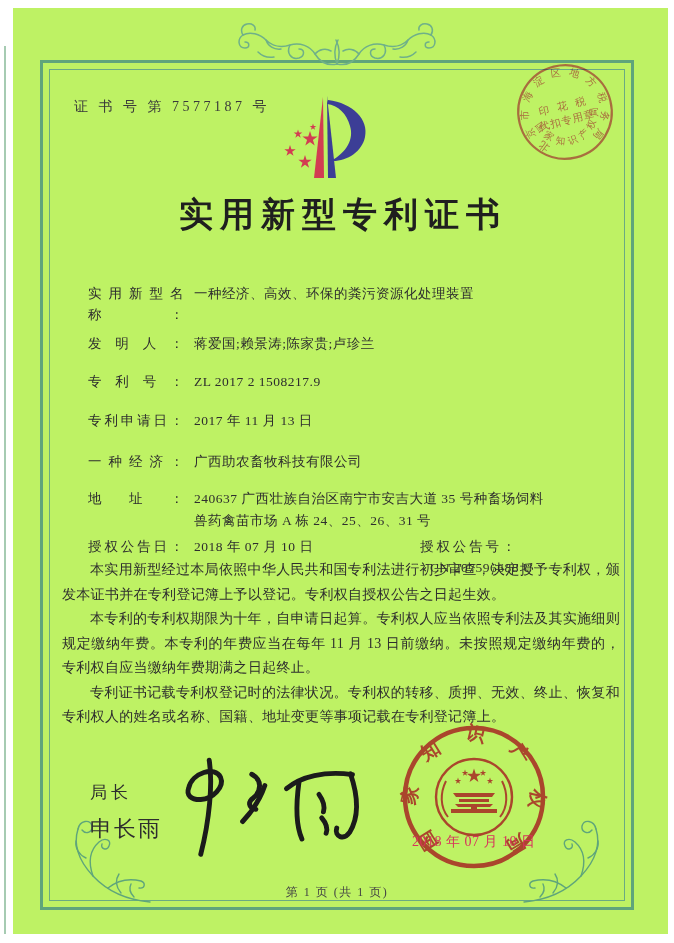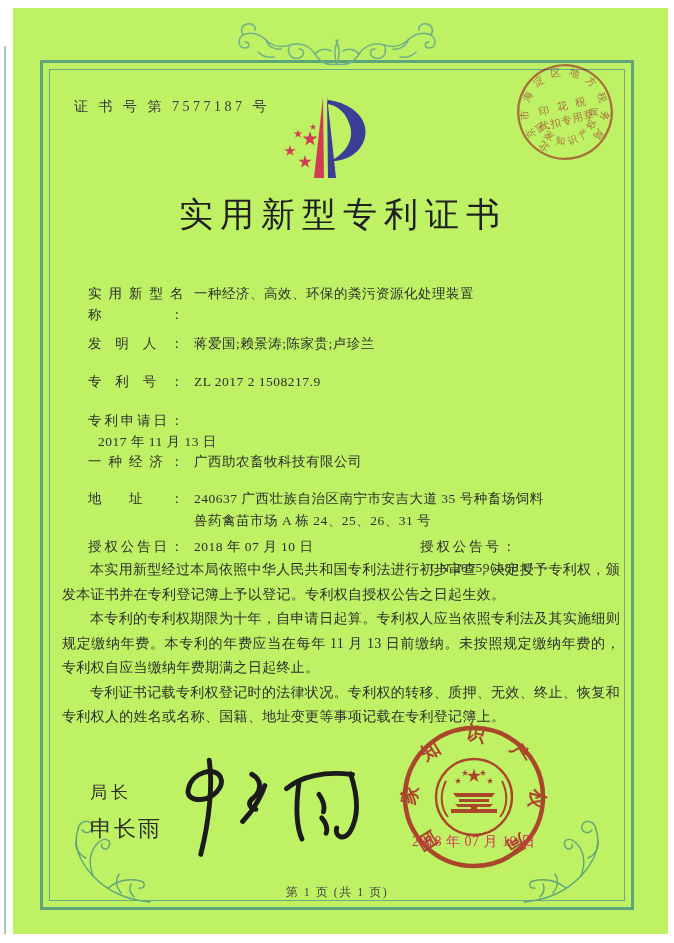--- a/index.html
+++ b/index.html
@@ -1,20 +1,20 @@
 <!DOCTYPE html>
 <html><head>
 <meta charset="utf-8">
 <style>
   html,body{margin:0;padding:0;background:#e9e9e7;}
   .page{position:relative;width:674px;height:943px;background:#bef264;overflow:hidden;
         font-family:"Liberation Serif","DejaVu Serif",serif;color:#2e2e2e;}
   .abs{position:absolute;}
   .certno{left:74px;top:98px;font-size:14px;letter-spacing:3.5px;color:#3a3a3a;}
-  .title{left:0;right:0;top:192px;text-align:center;font-size:34px;font-weight:normal;
+  .title{left:0;right:0;top:192px;text-align:center;font-size:34px;font-weight:bold;
          letter-spacing:7px;color:#1f1f1f;margin-left:12px;}
   .row{position:absolute;left:88px;display:flex;align-items:flex-start;
        font-size:13.5px;letter-spacing:0.5px;line-height:21px;}
   .lbl{display:inline-block;width:96px;text-align:justify;text-align-last:justify;flex:none;}
   .val{margin-left:10px;white-space:nowrap;}
   .val2{margin-left:10px;line-height:22px;}
   .paras{left:62px;top:558px;width:558px;}
   .paras p{margin:0;font-size:14px;line-height:24.5px;text-indent:2em;text-align:justify;
            letter-spacing:0.3px;color:#2e2e2e;}
   .sig-title{left:90px;top:781px;font-size:17px;letter-spacing:4px;}
@@ -92,21 +92,21 @@
     <span class="val">一种经济、高效、环保的粪污资源化处理装置</span>
   </div>
   <div class="row" style="top:333px;">
     <span class="lbl">发明人：</span>
     <span class="val">蒋爱国;赖景涛;陈家贵;卢珍兰</span>
   </div>
   <div class="row" style="top:371px;">
     <span class="lbl">专利号：</span>
     <span class="val">ZL 2017 2 1508217.9</span>
   </div>
-  <div class="row" style="top:410px;flex-direction:column;">
+  <div class="row" style="top:410px;">
     <span class="lbl">专利申请日：</span>
     <span class="val">2017 年 11 月 13 日</span>
   </div>
   <div class="row" style="top:451px;">
     <span class="lbl">一种经济：</span>
     <span class="val">广西助农畜牧科技有限公司</span>
   </div>
   <div class="row" style="top:488px;">
     <span class="lbl">地址：</span>
     <span class="val2">

